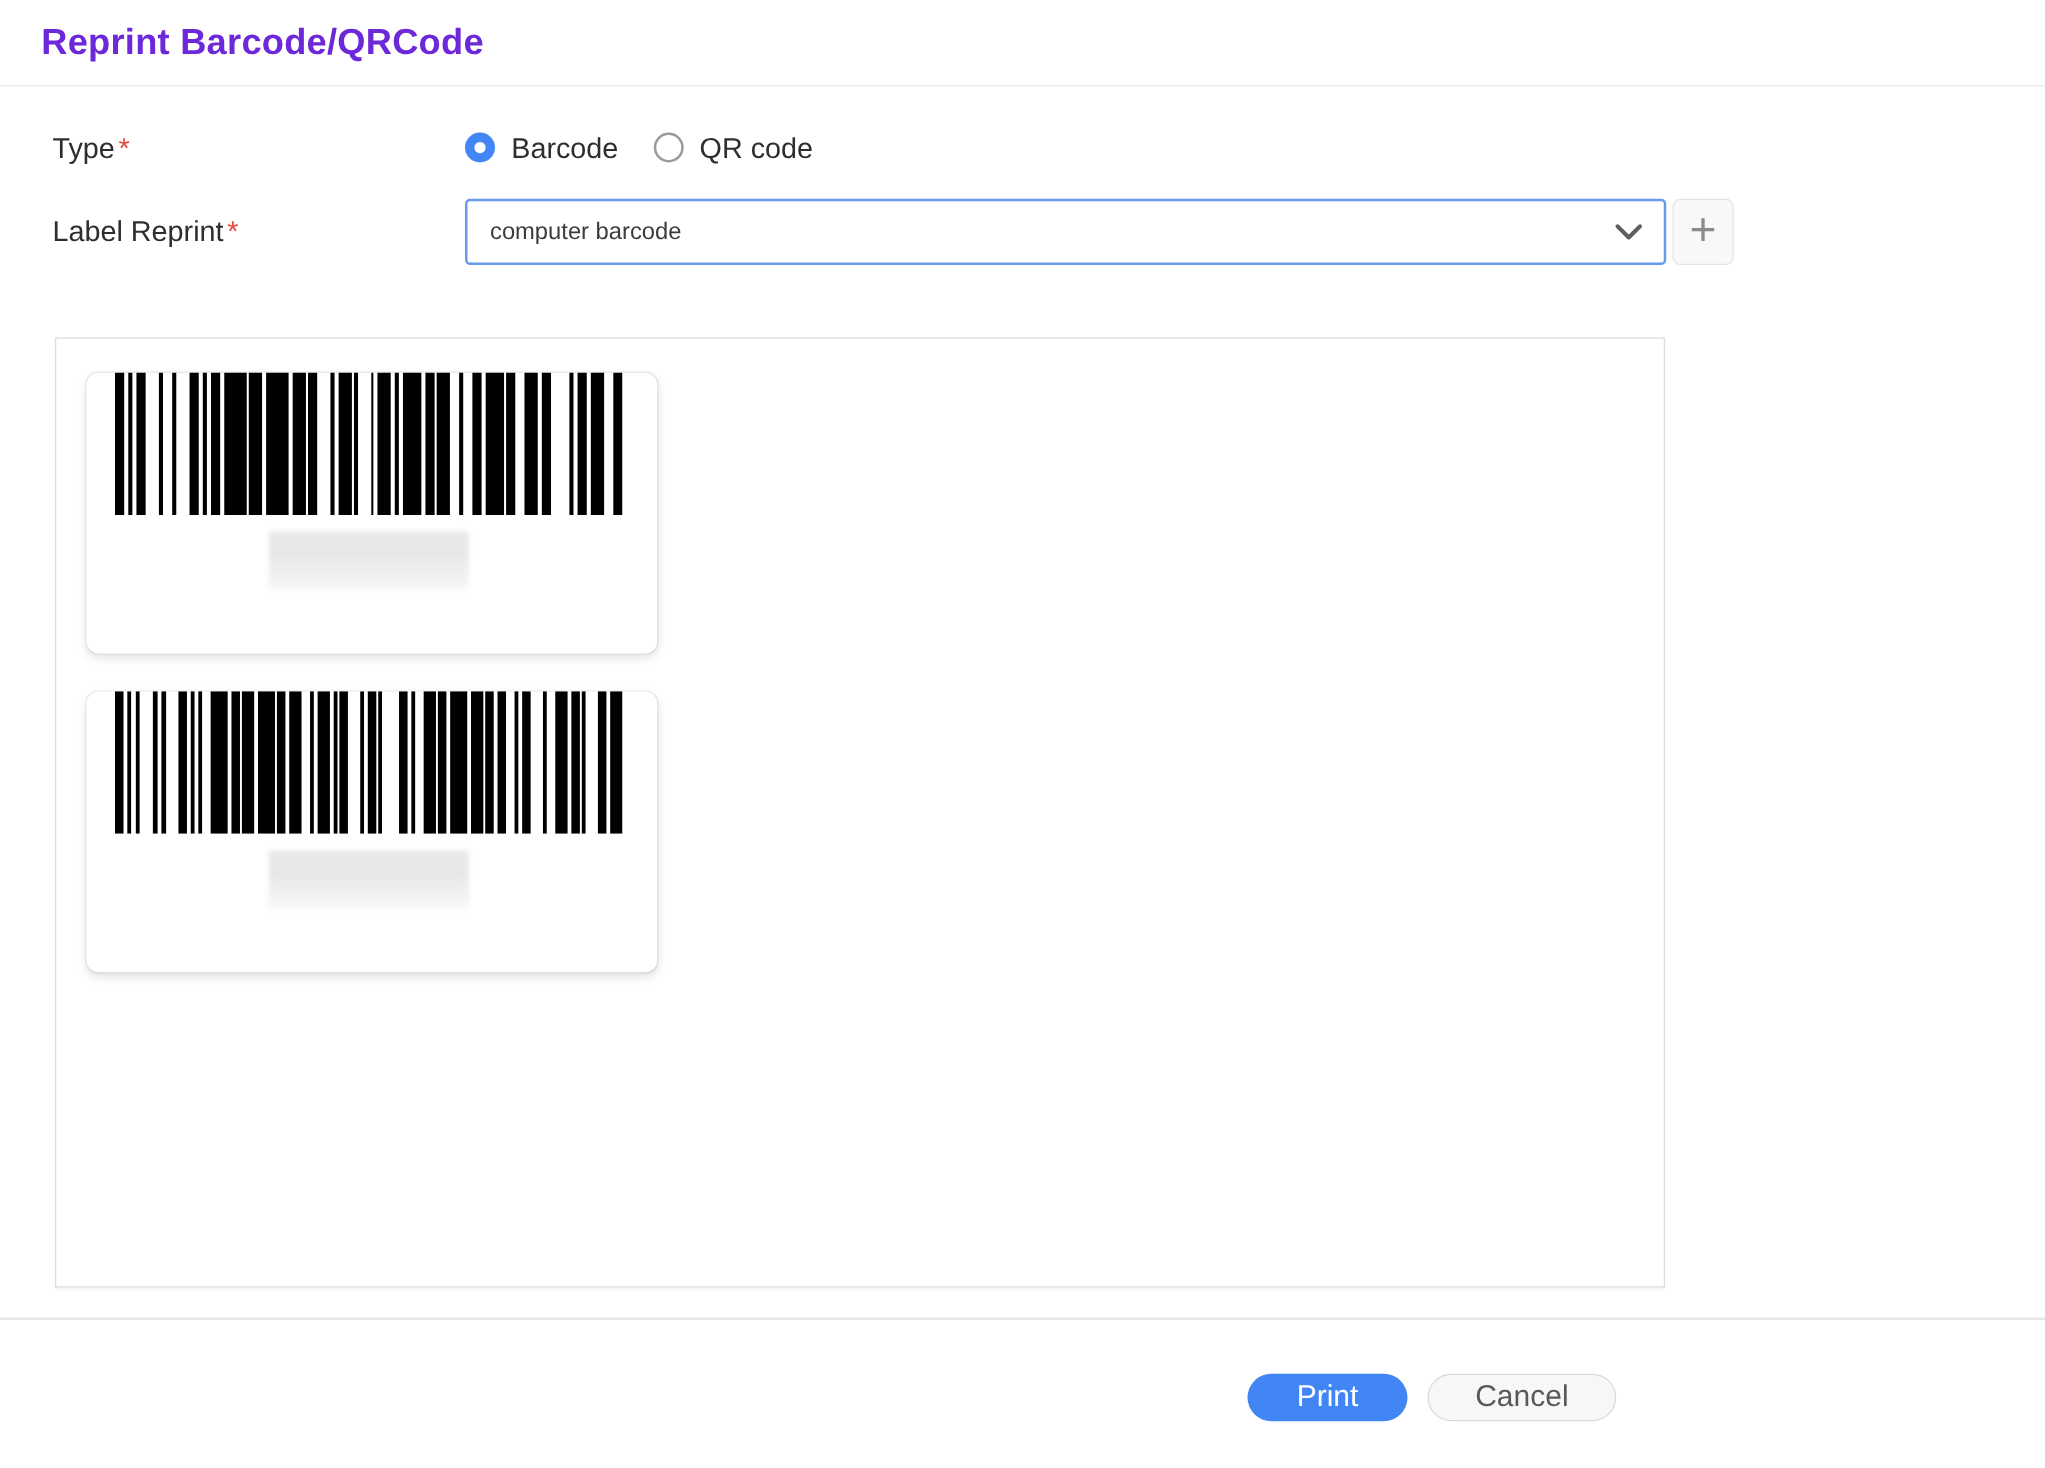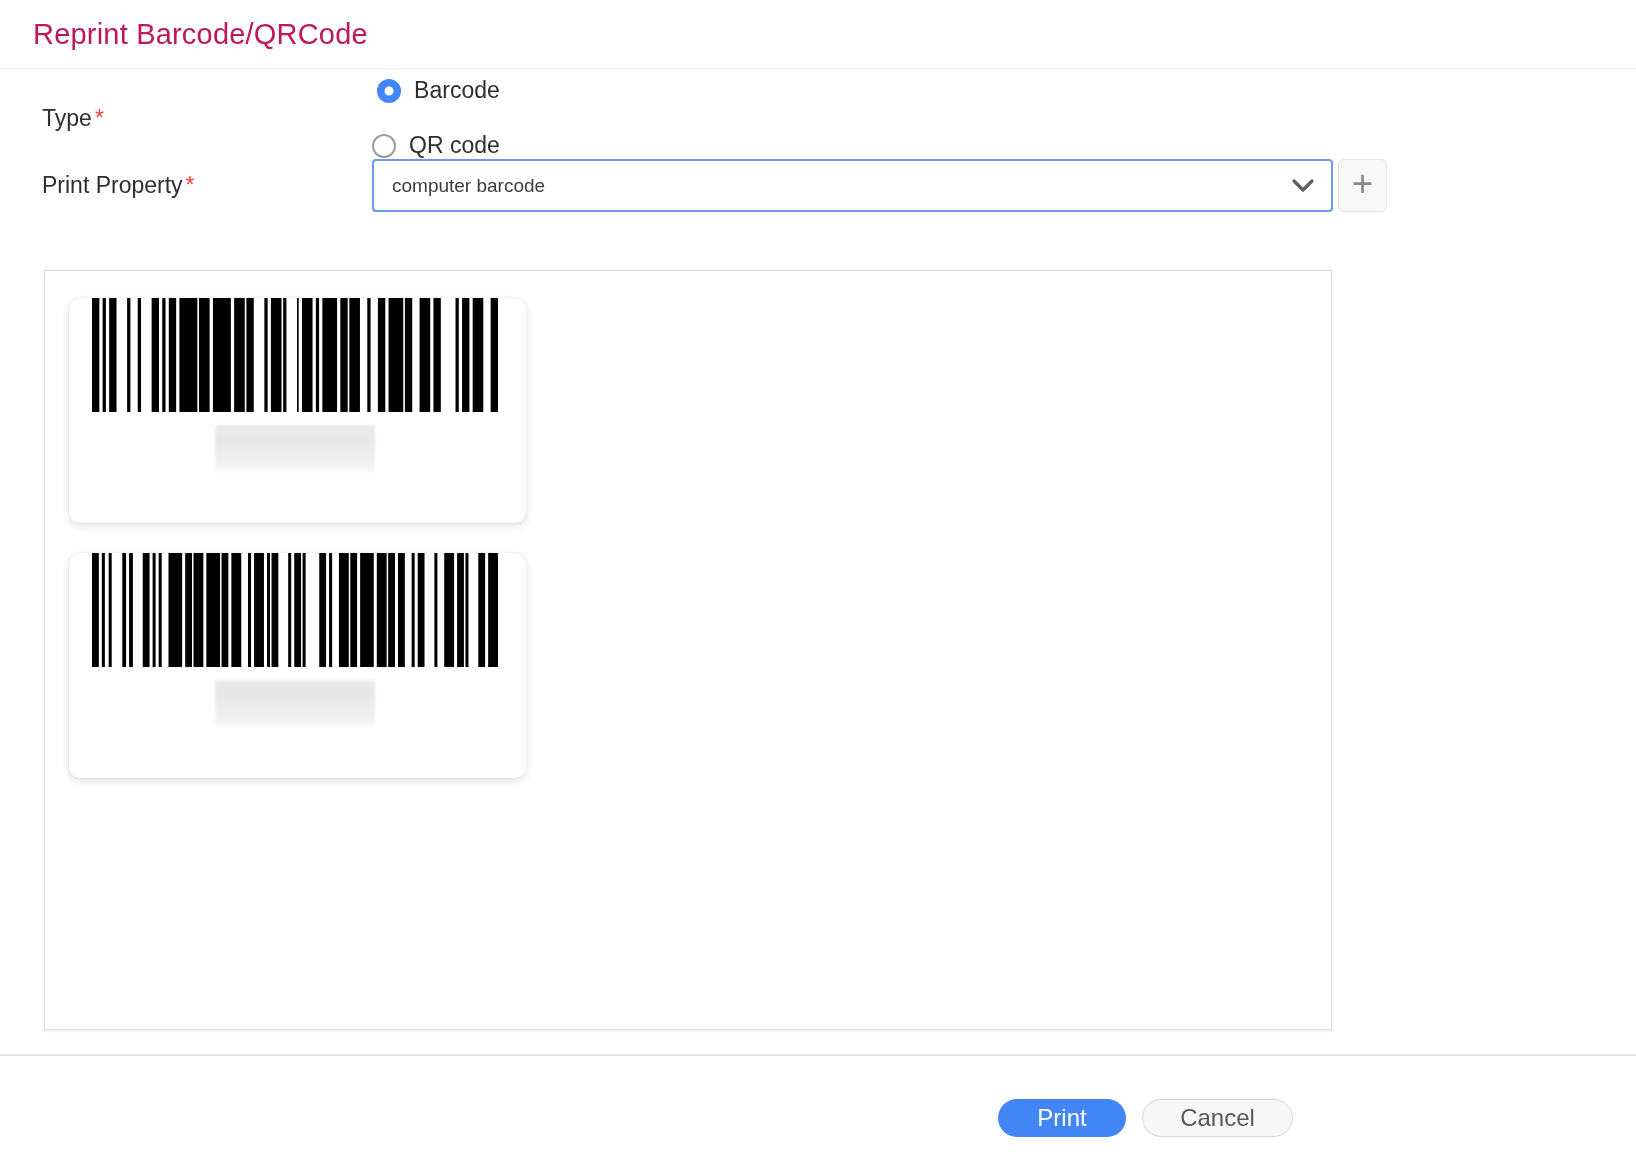--- a/index.html
+++ b/index.html
@@ -11,31 +11,31 @@
     overflow:hidden;
   }
 
   
   .header {
     height:69px;
     display:flex; align-items:center;
     padding-left:33px;
     border-bottom:1px solid #e9e9e9;
   }
-  .title { font-size:29px; font-weight:400; color:#be185d; letter-spacing:0.2px; }
+  .title { font-size:29px; font-weight:700; color:#6d28d9; letter-spacing:0.2px; }
 
   
   .form { padding-left:42px; }
   .form-row { display:flex; align-items:center; }
   .row-type { margin-top:33px; height:32px; }
   .row-label-prop { margin-top:25px; }
   .field-label { width:330px; font-size:23px; color:#2e2e2e; }
   .req { color:#e8483c; margin-left:3px; font-size:23px; }
 
-  .radio-group { display:flex; align-items:flex-end; gap:28px;flex-direction:column; }
+  .radio-group { display:flex; align-items:flex-start; gap:28px; }
   .radio-item { display:flex; align-items:center; gap:13px; cursor:pointer; }
   .radio-circle {
     width:24px; height:24px; border-radius:50%;
     border:2px solid #9b9b9b; background:#fff;
     position:relative; flex:0 0 auto;
   }
   .radio-circle.selected { border:none; background:#4285f4; }
   .radio-circle.selected::after {
     content:""; position:absolute; left:50%; top:50%;
     width:9px; height:9px; border-radius:50%; background:#fff;
@@ -120,21 +120,21 @@
       </div>
       <div class="radio-item">
         <span class="radio-circle"></span>
         <span class="radio-label">QR code</span>
       </div>
     </div>
   </div>
 
   <div class="form-row row-label-prop">
     <div class="field-label">
-      <span>Print Property</span><span class="req">*</span>
+      <span>Label Reprint</span><span class="req">*</span>
     </div>
     <div class="select-box">
       <span>computer barcode</span>
       <span class="chev">
         <svg width="24" height="15" viewBox="0 0 24 15">
           <path d="M3 3 L12 12 L21 3" stroke="#5f5f5f" stroke-width="3.2" fill="none" stroke-linecap="round" stroke-linejoin="round"></path>
         </svg>
       </span>
     </div>
     <div class="add-btn">

